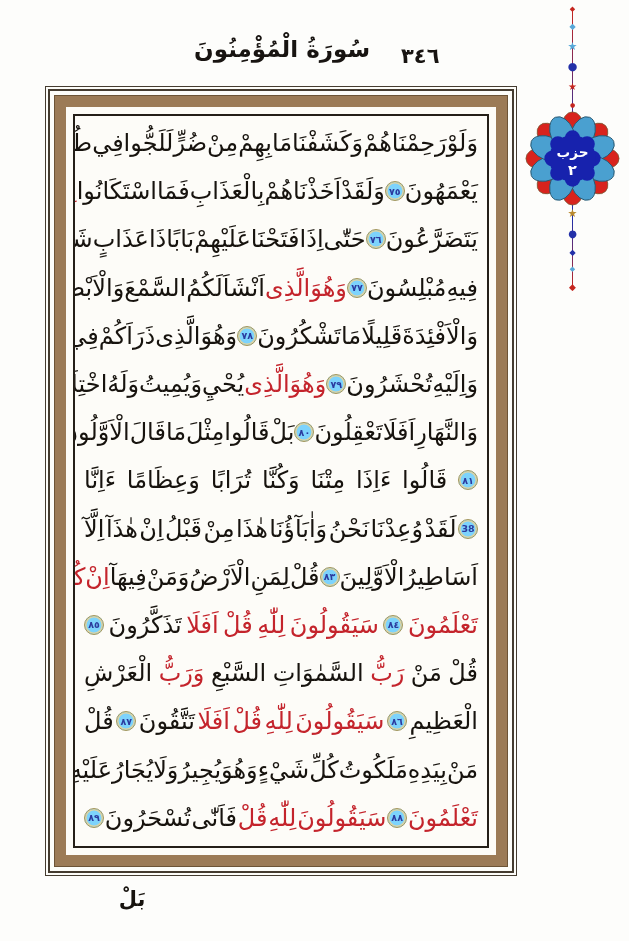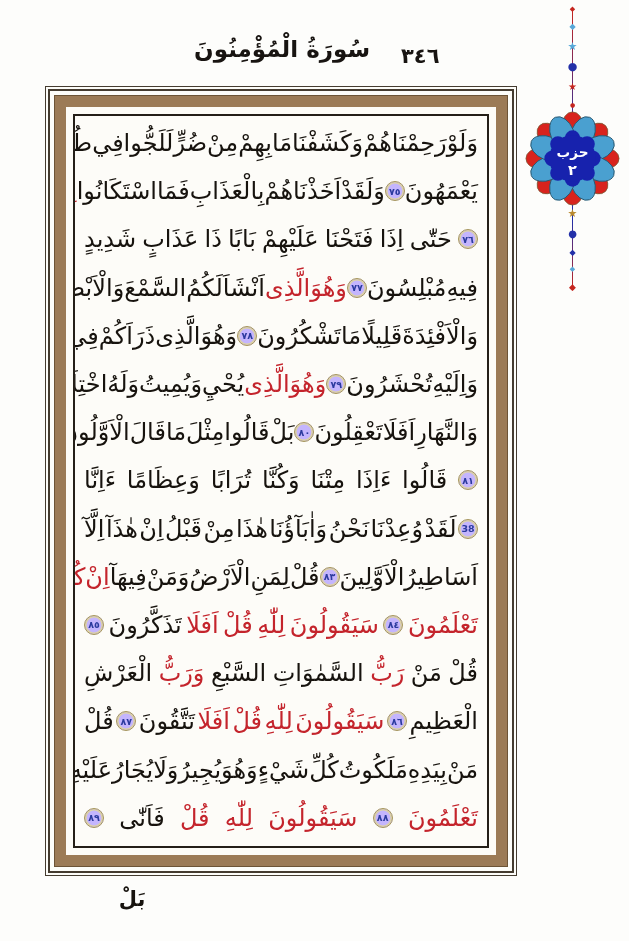--- a/index.html
+++ b/index.html
@@ -55,21 +55,21 @@
   .line{
     height:48.2px;display:flex;justify-content:space-between;align-items:center;
     direction:rtl;font-size:24px;color:#17130e;white-space:nowrap;
   }
   .w{white-space:nowrap;}
   .red{color:#c4242c;}
   .marker{
     display:inline-flex;align-items:center;justify-content:center;
     width:18px;height:18px;border-radius:50%;
     border:1.5px solid #a8985c;box-shadow:inset 0 0 0 1.5px #ddd3a2;
-    color:#2b3a9e;font-size:9.5px;font-weight:700;background:#c4b5fd;
+    color:#2b3a9e;font-size:9.5px;font-weight:700;background:#7dd3fc;
     flex:0 0 auto;
   }
 
   
   .catchword{
     position:absolute;left:96px;top:887px;width:72px;text-align:center;
     font-size:21px;font-weight:700;color:#17130e;direction:rtl;
   }
 </style>
 </head>
@@ -157,20 +157,21 @@
                   <span class="w">يَعْمَهُونَ</span>
                   <span class="marker">٧٥</span>
                   <span class="w">وَلَقَدْ</span>
                   <span class="w">اَخَذْنَاهُمْ</span>
                   <span class="w">بِالْعَذَابِ</span>
                   <span class="w">فَمَا</span>
                   <span class="w">اسْتَكَانُوا</span>
                   <span class="w red">لِرَبِّهِمْ</span>
                 </div>
                 <div class="line">
+                  <span class="w">يَتَضَرَّعُونَ</span>
                   <span class="marker">٧٦</span>
                   <span class="w">حَتّٰى</span>
                   <span class="w">اِذَا</span>
                   <span class="w">فَتَحْنَا</span>
                   <span class="w">عَلَيْهِمْ</span>
                   <span class="w">بَابًا</span>
                   <span class="w">ذَا</span>
                   <span class="w">عَذَابٍ</span>
                   <span class="w">شَدِيدٍ</span>
                 </div>
@@ -293,20 +294,21 @@
                   <span class="w">يُجَارُ</span>
                   <span class="w">عَلَيْهِ</span>
                 </div>
                 <div class="line">
                   <span class="w red">تَعْلَمُونَ</span>
                   <span class="marker">٨٨</span>
                   <span class="w red">سَيَقُولُونَ</span>
                   <span class="w red">لِلّٰهِ</span>
                   <span class="w red">قُلْ</span>
                   <span class="w">فَاَنّٰى</span>
+                  <span class="w">تُسْحَرُونَ</span>
                   <span class="marker">٨٩</span>
                 </div>
               </div>
           </div>
         </div>
       </div>
     </div>
   </div>
 
   <div class="catchword">بَلْ</div>

